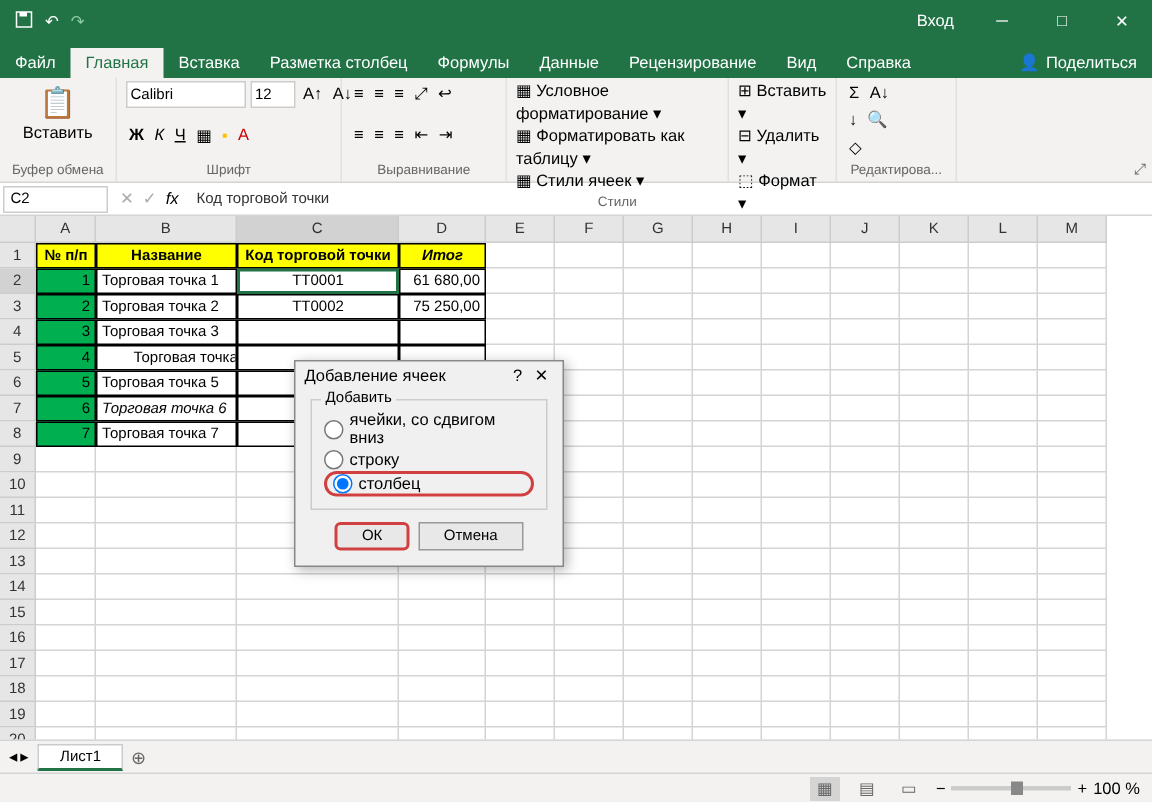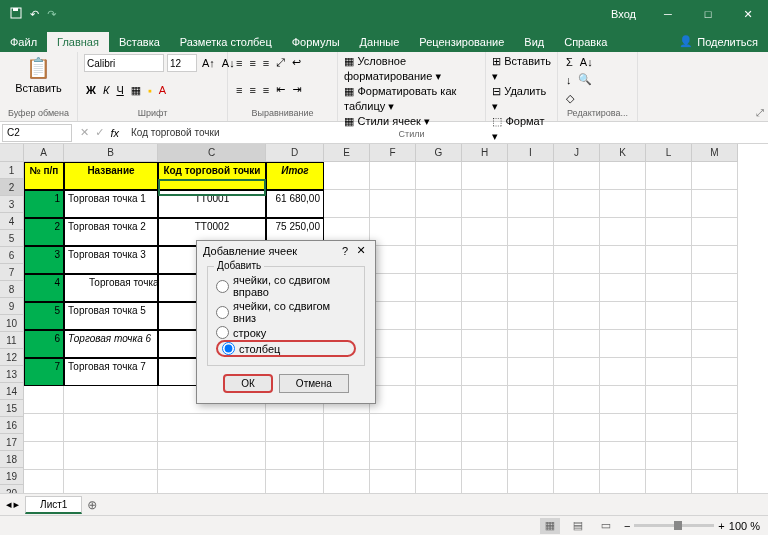--- a/index.html
+++ b/index.html
@@ -30,21 +30,21 @@
 .grid{position:relative;background:#fff;height:368px;overflow:hidden}
 .colhdr{display:flex;height:18px}
 .corner{width:24px;background:#e6e6e6;border-right:1px solid #ccc;border-bottom:1px solid #ccc}
 .ch{background:#e6e6e6;border-right:1px solid #ccc;border-bottom:1px solid #ccc;text-align:center;font-size:10px;line-height:18px;color:#333}
 .ch.sel{background:#d2d2d2}
 .gridbody{display:flex}
 .rowhdr{width:24px}
 .rh{height:17px;background:#e6e6e6;border-right:1px solid #ccc;border-bottom:1px solid #ccc;text-align:center;font-size:10px;line-height:17px;color:#333}
 .rh.sel{background:#d2d2d2}
 .cells{position:relative}
-.crow{display:flex;height:28px}
+.crow{display:flex;height:17px}
 .cell{border-right:1px solid #d4d4d4;border-bottom:1px solid #d4d4d4;font-size:10px;padding:0 3px;line-height:16px;overflow:hidden;white-space:nowrap}
 .cell.hdr{background:#ffff00;font-weight:bold;text-align:center;border:1px solid #000}
 .cell.np{background:#00b050;text-align:right;border:1px solid #000}
 .cell.dt{border:1px solid #000}
 .cell.ctr{text-align:center}
 .cell.rt{text-align:right}
 .selbox{position:absolute;border:2px solid #217346;pointer-events:none}
 .dialog{position:absolute;left:196px;top:240px;width:180px;background:#f0f0f0;border:1px solid #888;box-shadow:2px 2px 8px rgba(0,0,0,.3);z-index:10}
 .dlgtitle{padding:3px 6px;font-size:10px;display:flex;align-items:center}
 .dlgtitle .spacer{flex:1}
@@ -558,24 +558,20 @@
       <span>Добавление ячеек</span>
       <div class="spacer"></div>
       <span class="dlgclose">?</span>
       <span class="dlgclose">✕</span>
     </div>
   <div class="dlgbody">
     <div class="dlggrp">
       <div class="gt">Добавить</div>
       <label class="dlgopt">
           <input type="radio" name="d" style="">
-          <span>ячейки, со сдвигом вправо</span>
-        </label>
-      <label class="dlgopt">
-          <input type="radio" name="d" style="">
           <span>ячейки, со сдвигом вниз</span>
         </label>
       <label class="dlgopt">
           <input type="radio" name="d" style="">
           <span>строку</span>
         </label>
       <label class="dlgopt hl">
           <input type="radio" name="d" checked="" style="">
           <span>столбец</span>
         </label>

